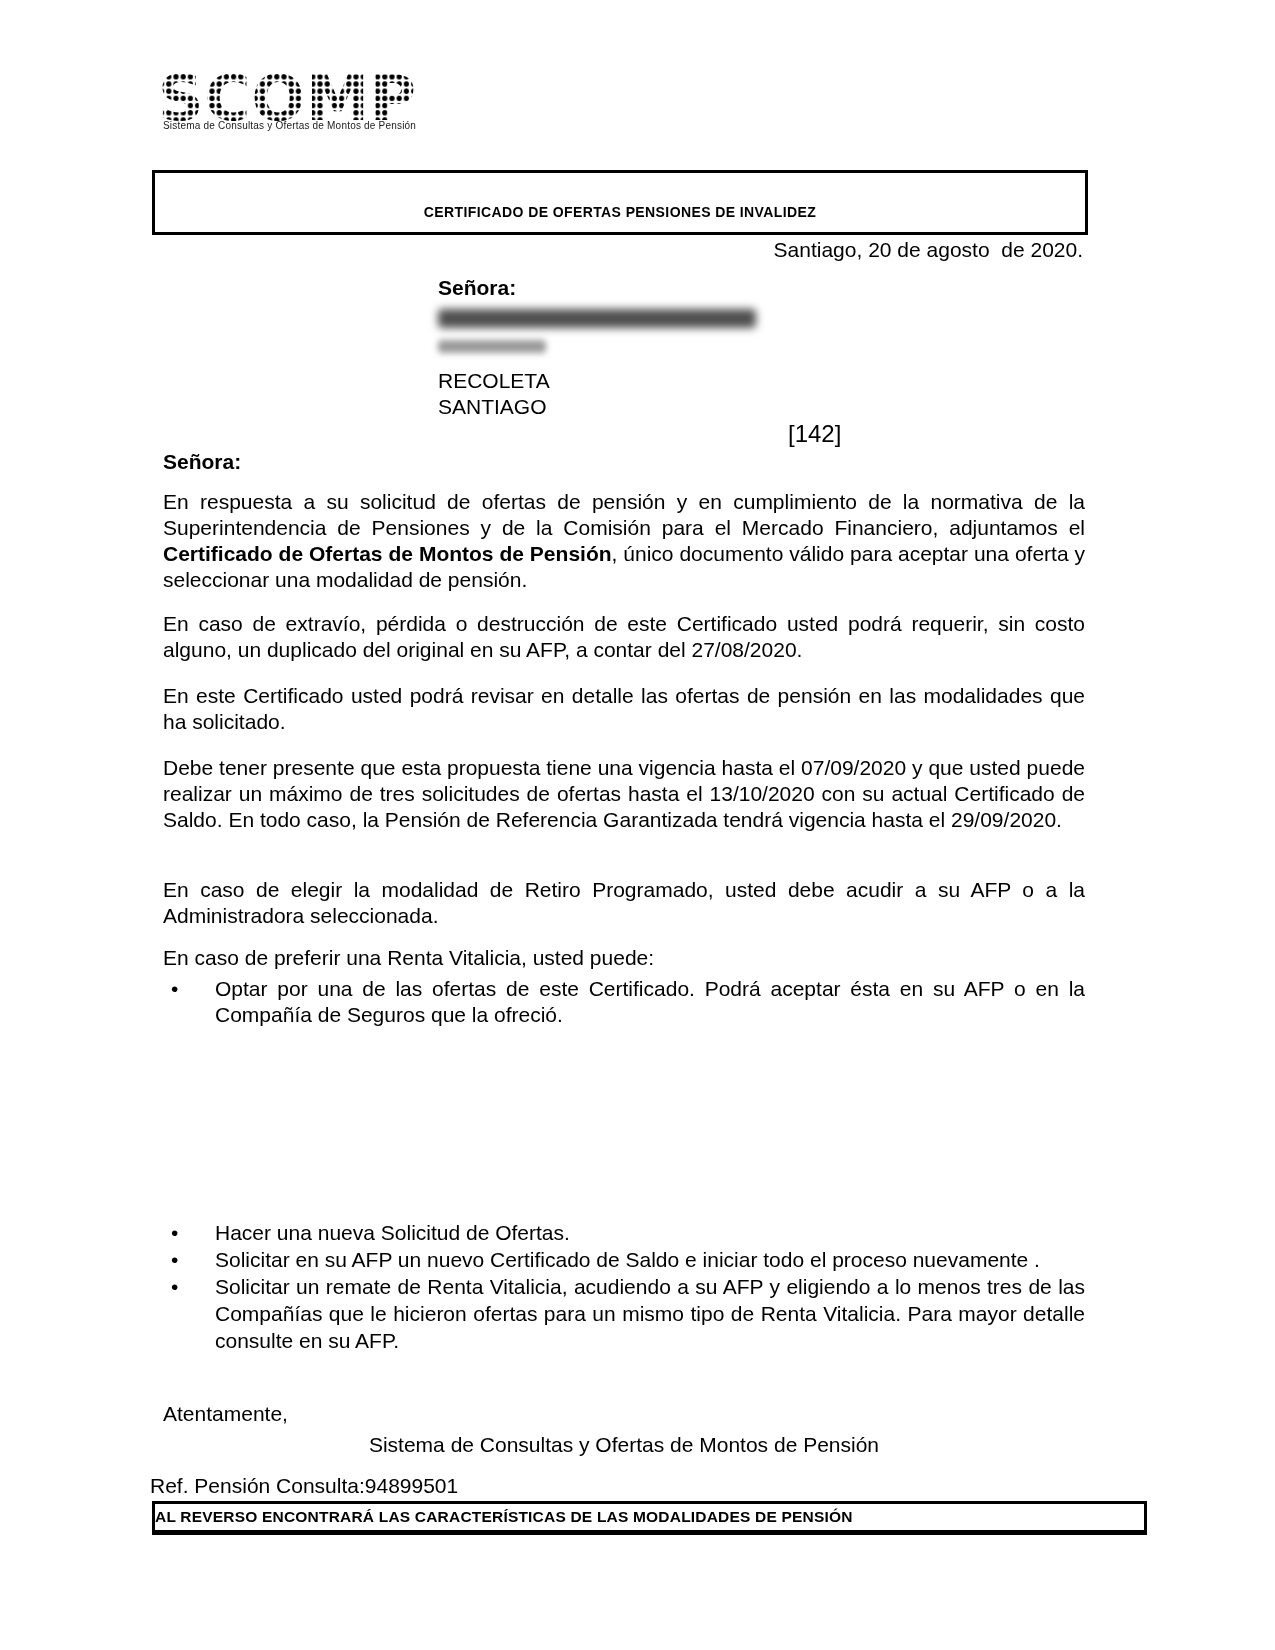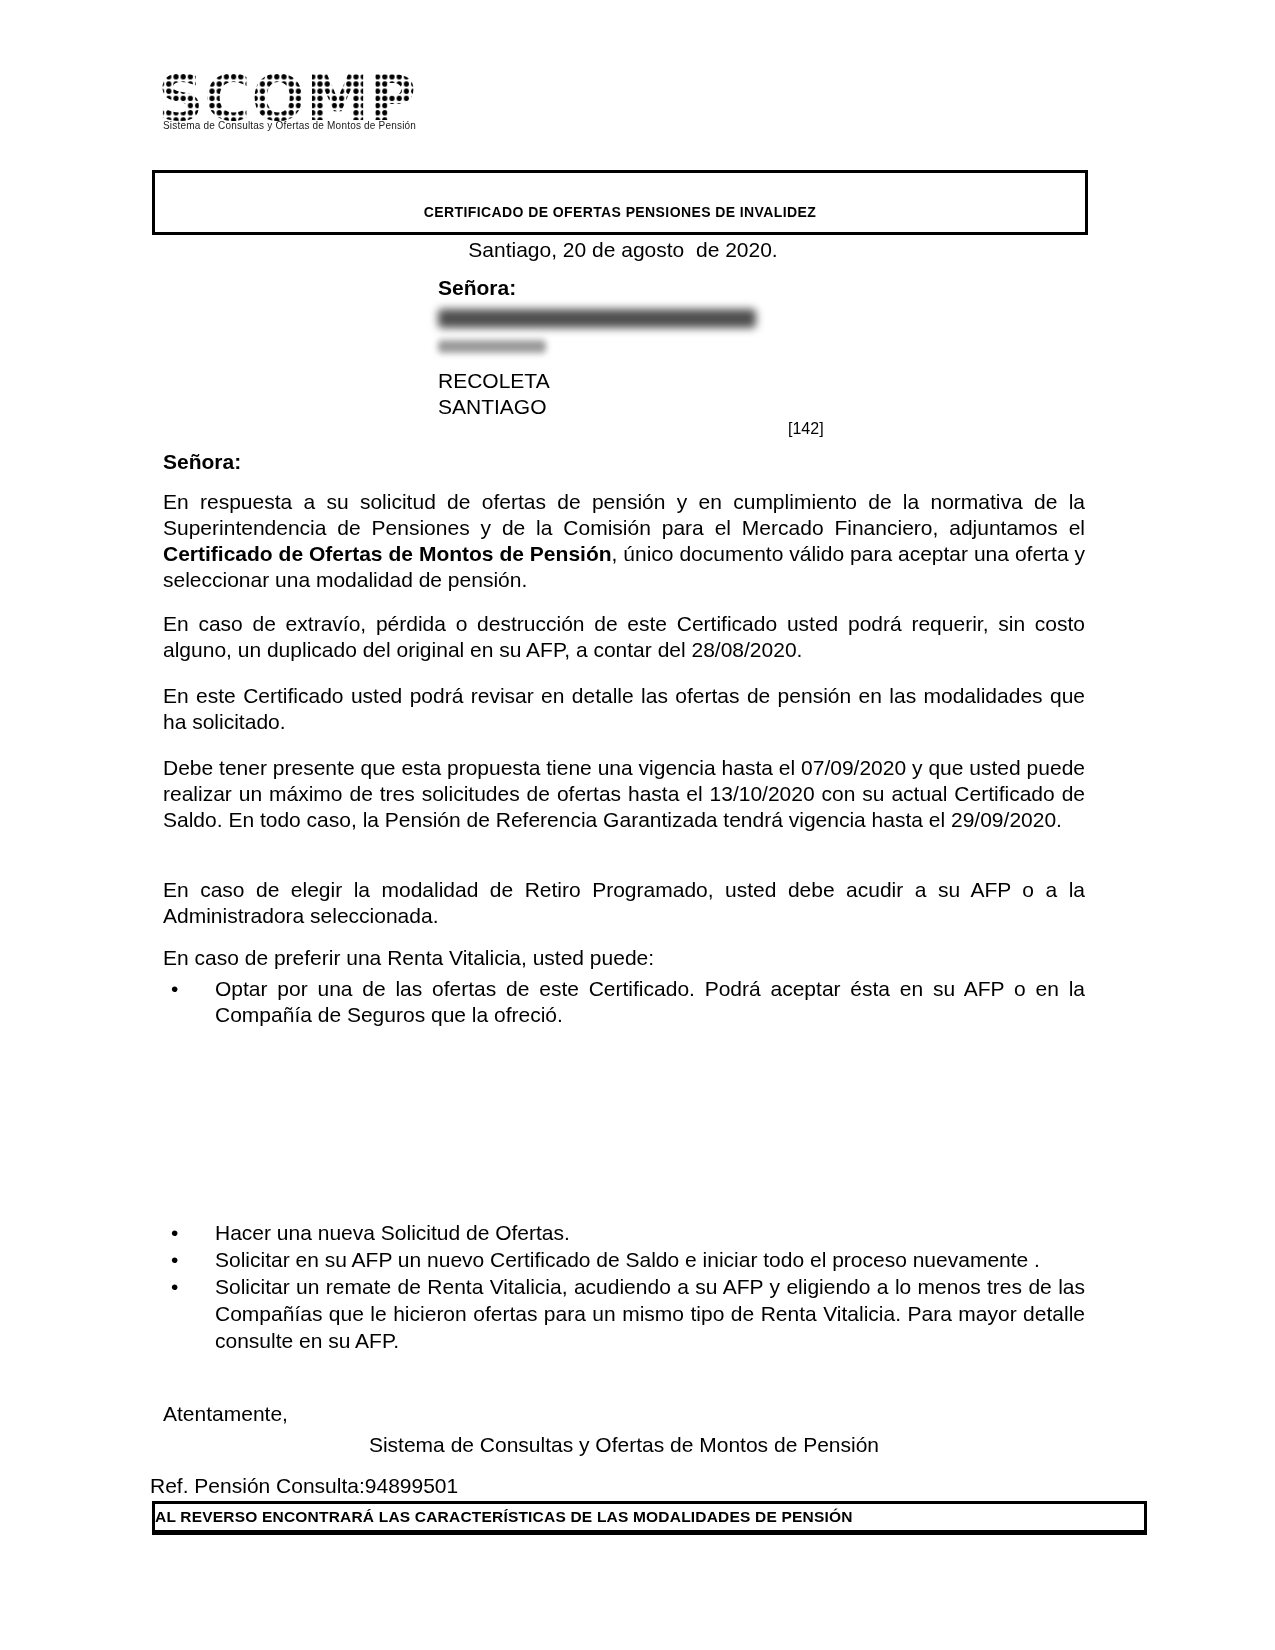--- a/index.html
+++ b/index.html
@@ -24,35 +24,35 @@
     border:3px solid #000;
     display:flex;align-items:flex-end;justify-content:center;
     padding-bottom:12px;
   }
   .title-box .t{
     font-weight:bold;font-size:14px;letter-spacing:.4px;white-space:nowrap;
   }
   
   .date-line{
     position:absolute;left:163px;top:238px;width:920px;
-    text-align:center;font-size:21px;white-space:pre-wrap;
+    text-align:right;font-size:21px;white-space:pre-wrap;
   }
   
   .addr-sal{position:absolute;left:438px;top:276px;font-size:21px;font-weight:bold;}
   .redact1{
     position:absolute;left:438px;top:309px;width:318px;height:19px;
     background:#4f4f4f;border-radius:4px;filter:blur(4px);
   }
   .redact2{
     position:absolute;left:438px;top:340px;width:108px;height:13px;
     background:#9b9b9b;border-radius:4px;filter:blur(3px);
   }
   .addr-l1{position:absolute;left:438px;top:369px;font-size:21px;}
   .addr-l2{position:absolute;left:438px;top:395px;font-size:21px;}
-  .page-ref{position:absolute;left:788px;top:420px;font-size:16px;}
+  .page-ref{position:absolute;left:788px;top:420px;font-size:24px;}
   
   .body-sal{position:absolute;left:163px;top:450px;font-size:21px;font-weight:bold;}
   .para{
     position:absolute;left:163px;width:922px;
     font-size:21px;line-height:26px;
     text-align:justify;text-justify:inter-word;
   }
   .p1{top:489px;}
   .p2{top:611px;}
   .p3{top:683px;}
@@ -111,21 +111,21 @@
   <div class="redact2"></div>
   <div class="addr-l1">RECOLETA</div>
   <div class="addr-l2">SANTIAGO</div>
 
   <div class="page-ref">[142]</div>
 
   <div class="body-sal">Señora:</div>
 
   <div class="para p1"><span>En respuesta a su solicitud de ofertas de pensión y en cumplimiento de la normativa de la Superintendencia de Pensiones y de la Comisión para el Mercado Financiero, adjuntamos el </span><b>Certificado de Ofertas de Montos de Pensión</b><span>, único documento válido para aceptar una oferta y seleccionar una modalidad de pensión.</span></div>
 
-  <div class="para p2">En caso de extravío, pérdida o destrucción de este Certificado usted podrá requerir, sin costo alguno, un duplicado del original en su AFP, a contar del 28/08/2020.</div>
+  <div class="para p2">En caso de extravío, pérdida o destrucción de este Certificado usted podrá requerir, sin costo alguno, un duplicado del original en su AFP, a contar del 27/08/2020.</div>
   <div class="para p3">En este Certificado usted podrá revisar en detalle las ofertas de pensión en las modalidades que ha solicitado.</div>
   <div class="para p4">Debe tener presente que esta propuesta tiene una vigencia hasta el 07/09/2020 y que usted puede realizar un máximo de tres solicitudes de ofertas hasta el 13/10/2020 con su actual Certificado de Saldo. En todo caso, la Pensión de Referencia Garantizada tendrá vigencia hasta el 29/09/2020.</div>
   <div class="para p6">En caso de preferir una Renta Vitalicia, usted puede:</div>
   <div class="para p5">En caso de elegir la modalidad de Retiro Programado, usted debe acudir a su AFP o a la Administradora seleccionada.</div>
 
   <div class="para blist1">
     <div class="bullet-item">
       <span class="blt">•</span><span class="bi-text">Optar por una de las ofertas de este Certificado. Podrá aceptar ésta en su AFP o en la Compañía de Seguros que la ofreció.</span>
     </div>
   </div>

